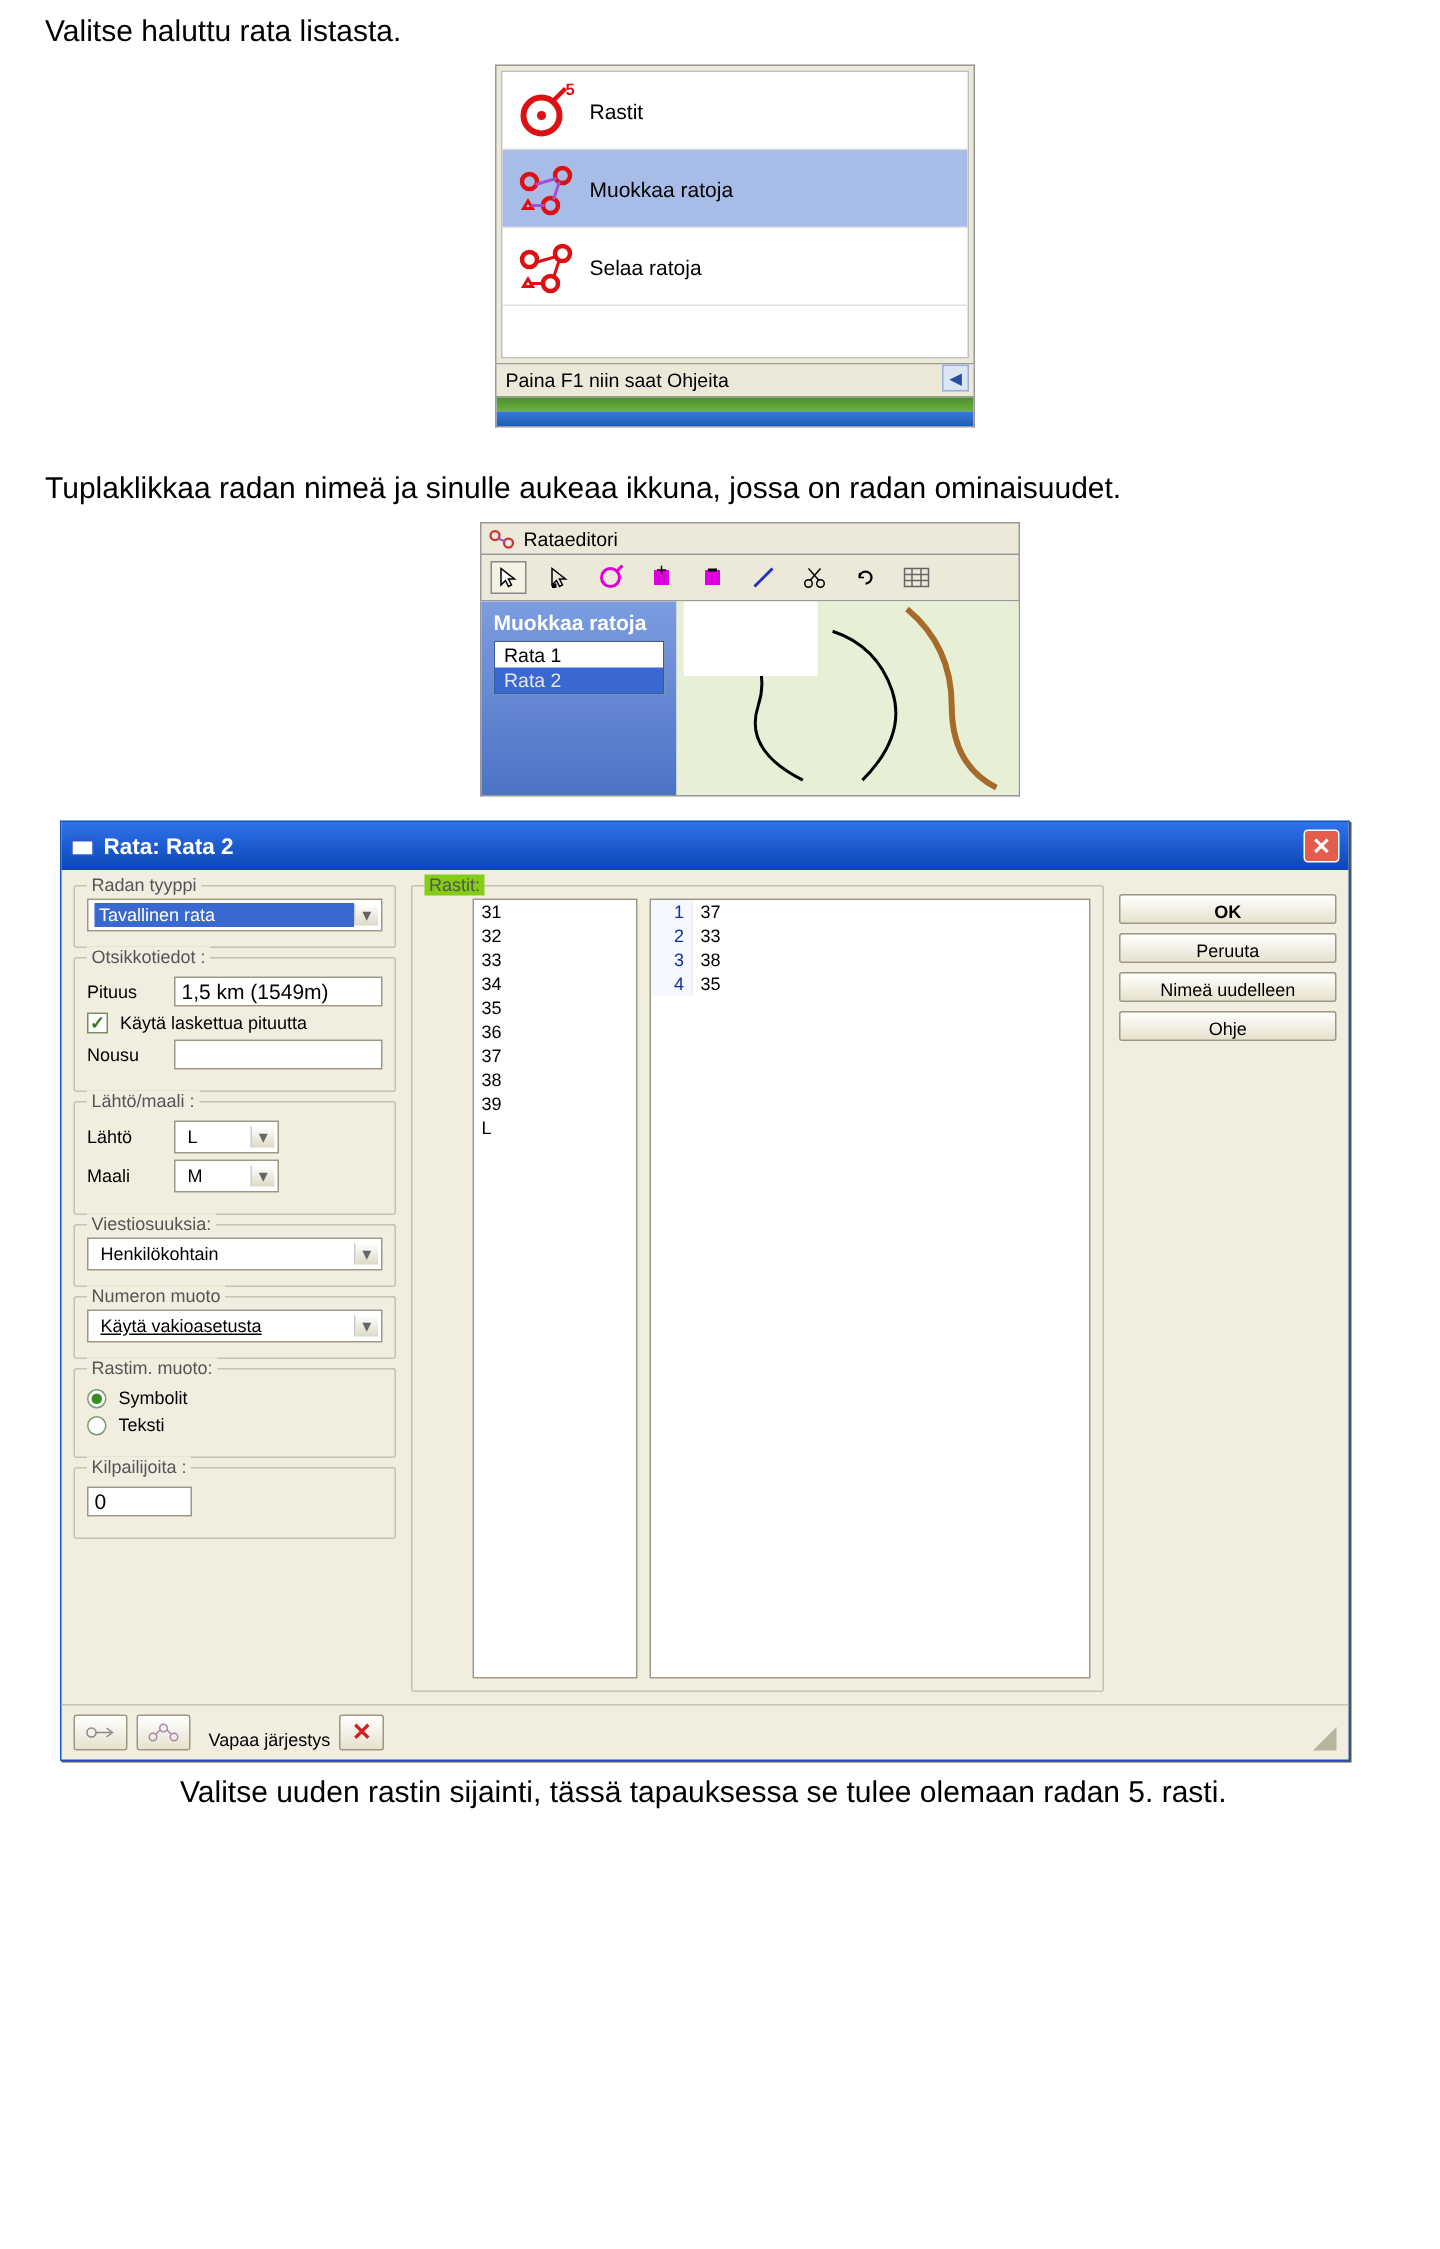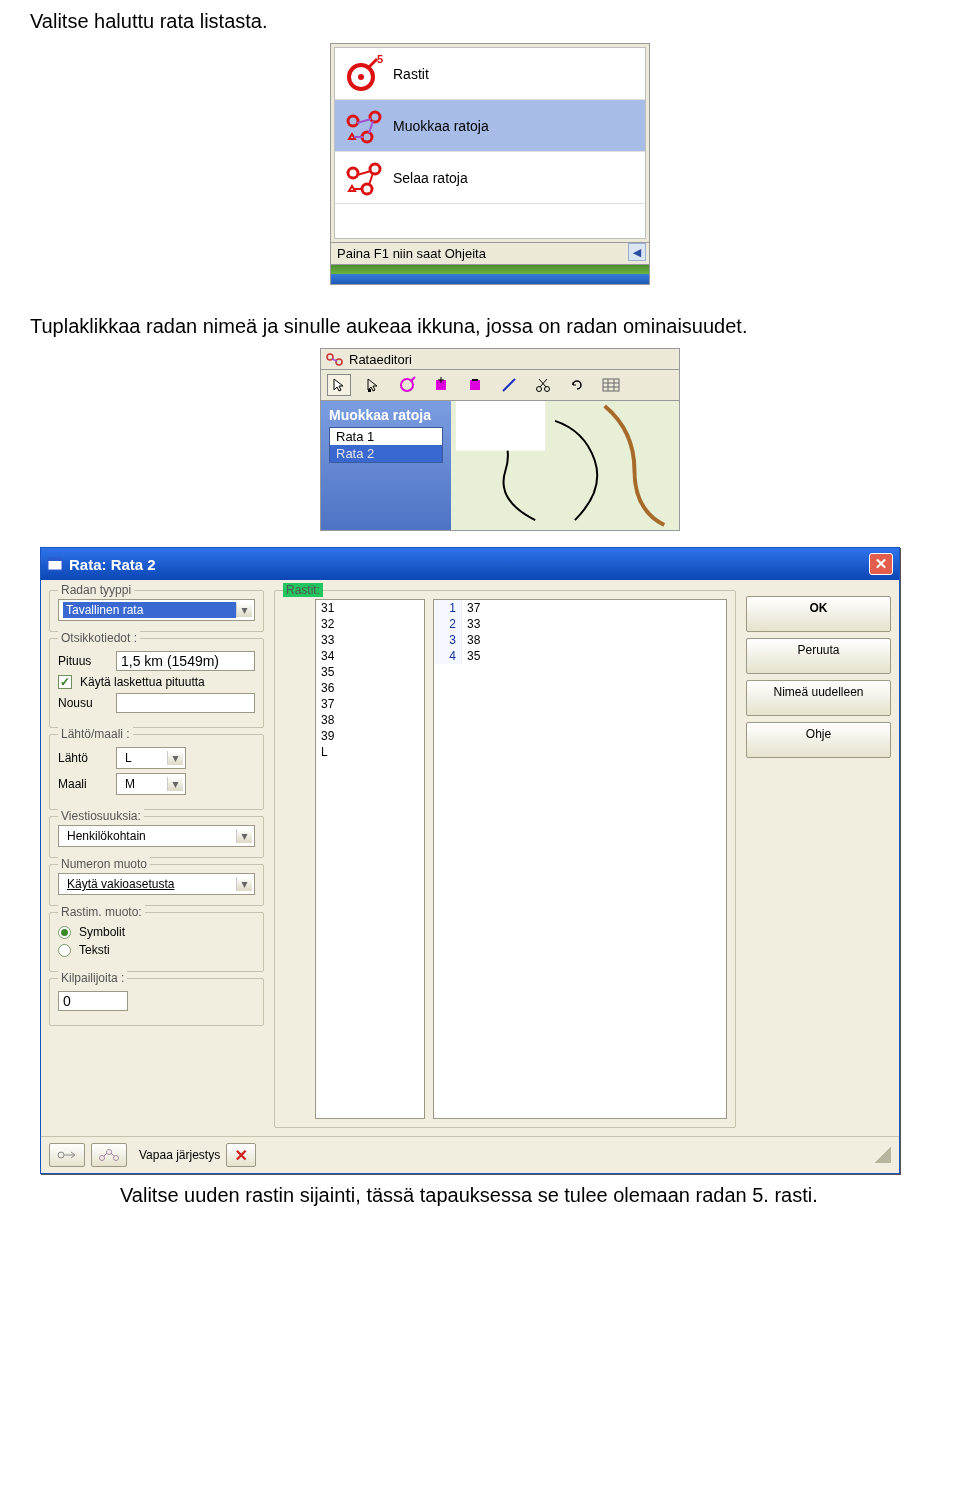--- a/index.html
+++ b/index.html
@@ -174,43 +174,43 @@
     font-size:14px; padding:0 4px; display:flex; align-items:center;
   }
   .chk { width:14px; height:14px; border:1px solid #6f8f5f; background:#fff;
          display:inline-flex; align-items:center; justify-content:center;
          color:#2e7c1c; font-size:12px; font-weight:bold;}
   .radio { width:13px;height:13px;border:1px solid #7a9a6a;border-radius:50%;
            background:#fff;display:inline-flex;align-items:center;justify-content:center;}
   .radio .dot{width:7px;height:7px;border-radius:50%;background:#3a8a28;}
 
   .rastit-wrap { border:1px solid #c6c2ae; border-radius:2px; padding:8px; position:relative; height:100%;}
-  .rastit-wrap .legend { position:absolute; top:-8px; left:8px; background:#22c55e; padding:0 3px; font-size:12px; color:#555;}
+  .rastit-wrap .legend { position:absolute; top:-8px; left:8px; background:#84cc16; padding:0 3px; font-size:12px; color:#555;}
   .twolists { display:flex; gap:8px;padding-left:32px; }
   .listbox {
     background:#fff; border:1px solid #9b9883;
     font-size:12px; height:520px; overflow:hidden;
   }
   .listbox.a { width:110px;}
   .listbox.b { flex:1;}
   .listbox .row { display:flex; }
   .listbox .row span { padding:0 5px; line-height:16px;}
   .listbox.b .idx { width:28px; text-align:right; color:#1030a0; border-right:1px solid #eee; background:#f6f8ff;}
 
   .btn {
-    height:36px; background:linear-gradient(#fff,#e6e2cd);
+    height:20px; background:linear-gradient(#fff,#e6e2cd);
     border:1px solid #9b9883; border-radius:2px;
     font-size:12px; text-align:center; line-height:22px;
     cursor:pointer;
   }
   .btn.bold { font-weight:bold; }
 
   .dlg-footer {
     border-top:1px solid #c6c2ae;
-    display:flex; align-items:center; gap:6px;
+    display:flex; align-items:flex-end; gap:6px;
     padding:6px 8px;
     font-size:12px;
   }
   .footer-btn {
     height:24px; min-width:36px; padding:0 6px;
     background:linear-gradient(#fff,#e6e2cd);
     border:1px solid #9b9883; border-radius:2px;
     display:flex; align-items:center; justify-content:center;
   }
   .redX { color:#d02020; font-weight:bold; font-size:16px;}

